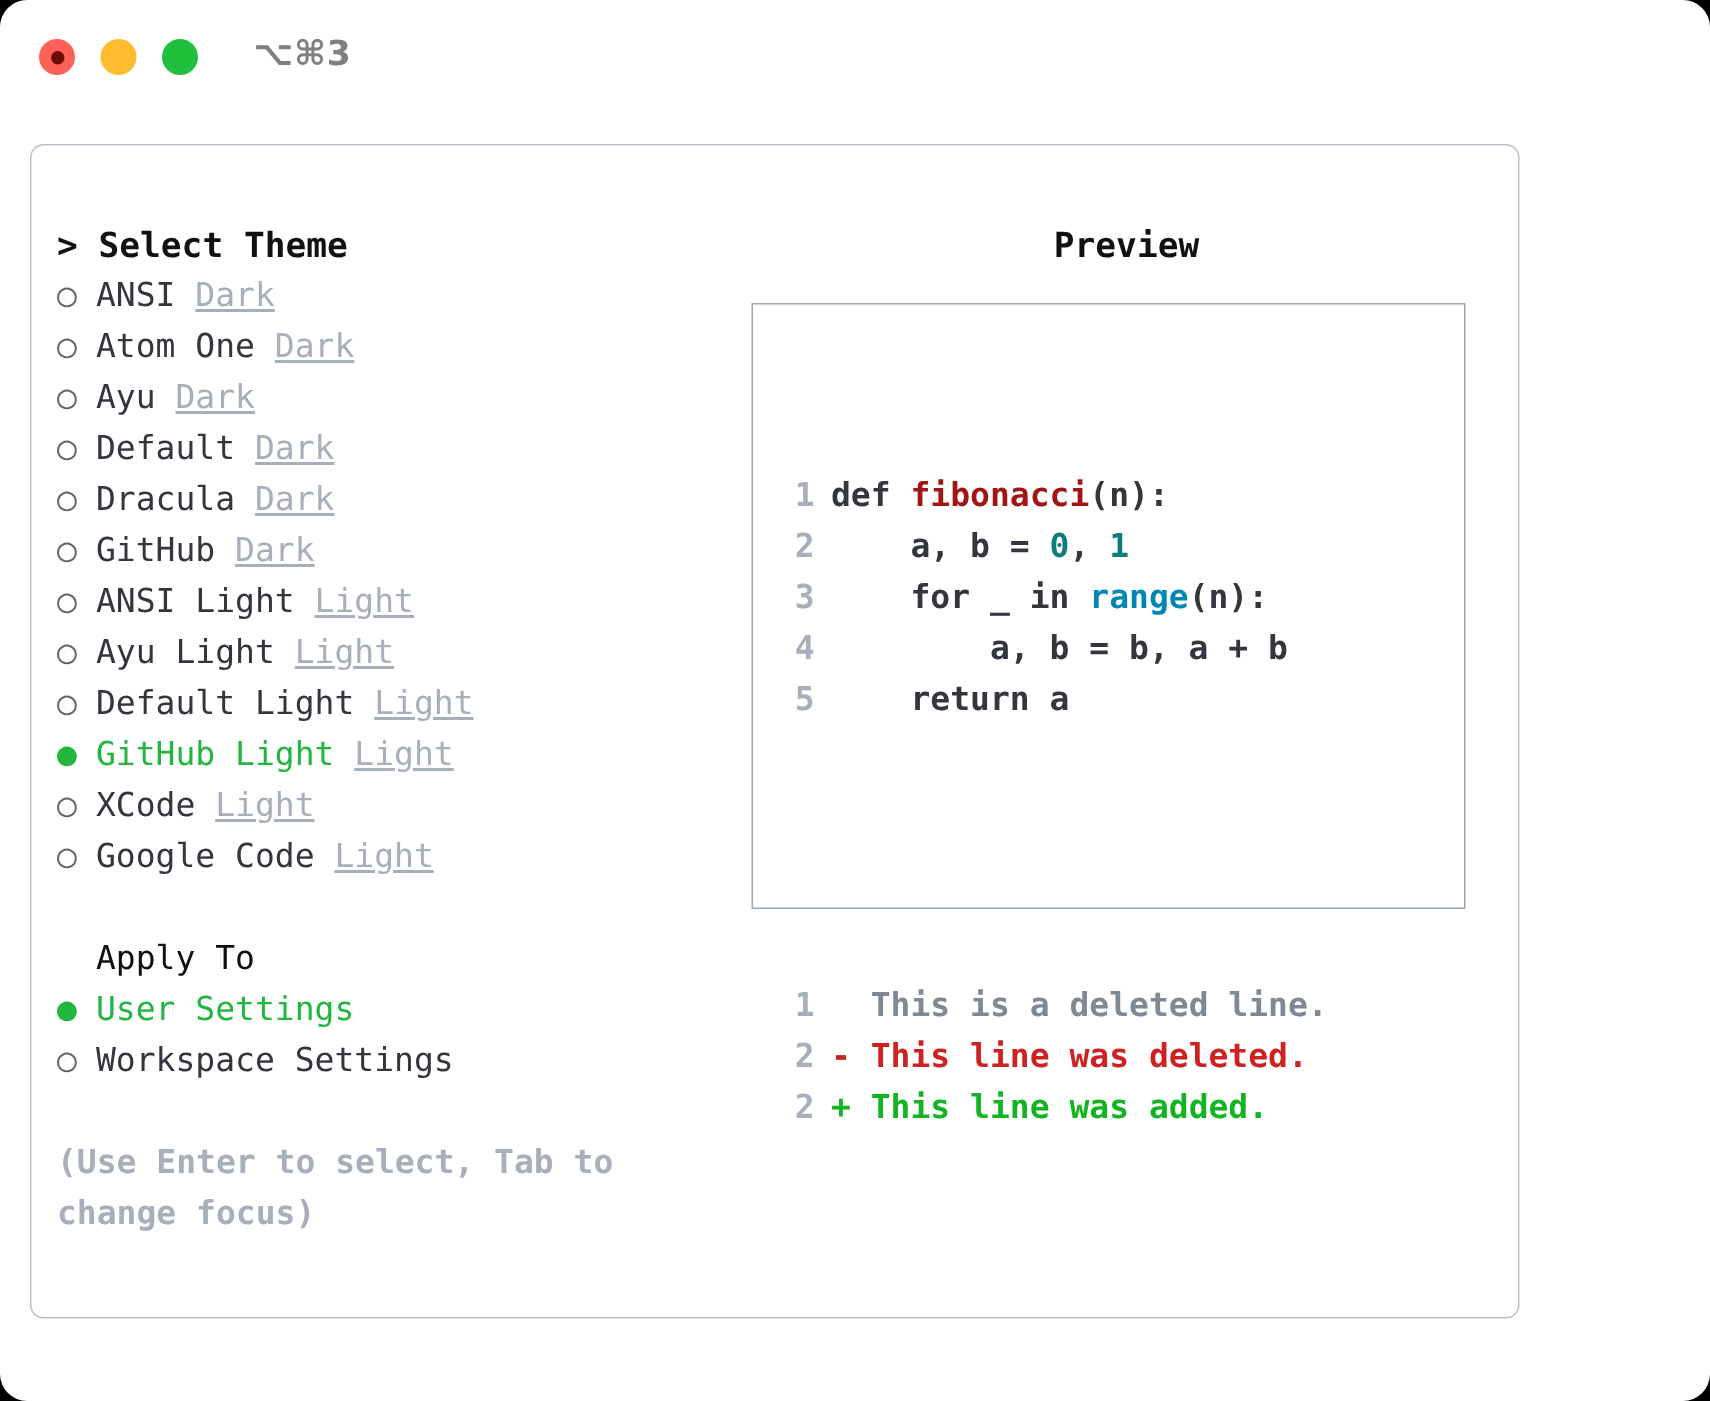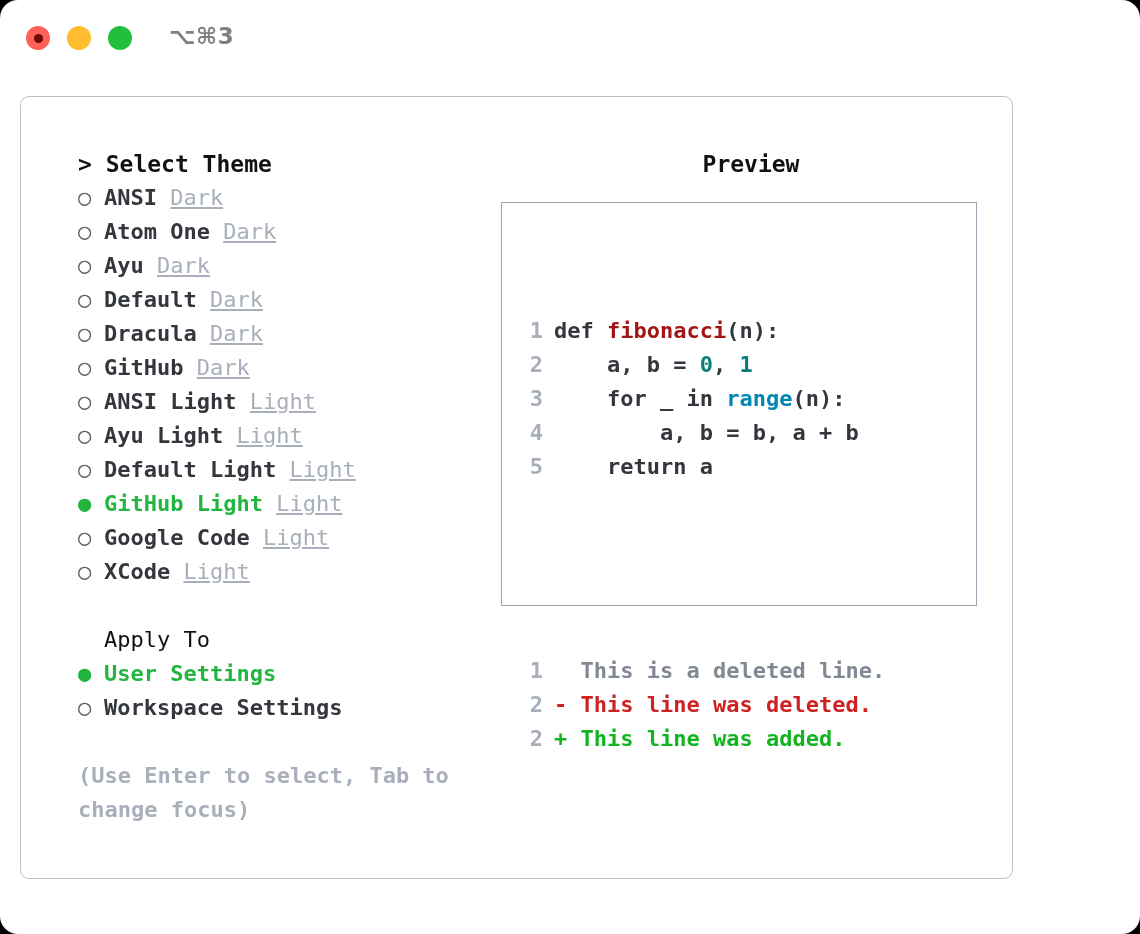--- a/index.html
+++ b/index.html
@@ -89,21 +89,20 @@
     width: 100%;
     height: 100%;
   }
 
   
   .col-left {
     position: absolute;
     left: 17px;
     top: 50px;
     width: 440px;
-    margin-left: 40px;
   }
   .list-header {
     font-size: 23px;
     font-weight: 700;
     color: #111111;
     line-height: 34px;
     white-space: pre;
   }
   .opt {
     font-size: 22px;
@@ -111,21 +110,21 @@
     color: #33373d;
     white-space: pre;
     display: block;
   }
   .opt .marker {
     display: inline-block;
     width: 26px;
     color: #5f656e;
   }
   .opt .marker.sel { color: #22b540; }
-  .opt .name { color: #33373d; font-weight: bold; }
+  .opt .name { color: #33373d; }
   .opt.selected .name { color: #22b540; }
   .opt .variant { color: #a8afba; text-decoration: underline; }
 
   .section-header {
     font-size: 22px;
     line-height: 34px;
     color: #111111;
     white-space: pre;
     padding-left: 26px;
   }
@@ -216,22 +215,22 @@
             <div class="opt"><span class="marker">○</span><span class="name">ANSI</span><span> </span><span class="variant">Dark</span></div>
             <div class="opt"><span class="marker">○</span><span class="name">Atom One</span><span> </span><span class="variant">Dark</span></div>
             <div class="opt"><span class="marker">○</span><span class="name">Ayu</span><span> </span><span class="variant">Dark</span></div>
             <div class="opt"><span class="marker">○</span><span class="name">Default</span><span> </span><span class="variant">Dark</span></div>
             <div class="opt"><span class="marker">○</span><span class="name">Dracula</span><span> </span><span class="variant">Dark</span></div>
             <div class="opt"><span class="marker">○</span><span class="name">GitHub</span><span> </span><span class="variant">Dark</span></div>
             <div class="opt"><span class="marker">○</span><span class="name">ANSI Light</span><span> </span><span class="variant">Light</span></div>
             <div class="opt"><span class="marker">○</span><span class="name">Ayu Light</span><span> </span><span class="variant">Light</span></div>
             <div class="opt"><span class="marker">○</span><span class="name">Default Light</span><span> </span><span class="variant">Light</span></div>
             <div class="opt selected"><span class="marker sel">●</span><span class="name">GitHub Light</span><span> </span><span class="variant">Light</span></div>
+            <div class="opt"><span class="marker">○</span><span class="name">XCode</span><span> </span><span class="variant">Light</span></div>
             <div class="opt"><span class="marker">○</span><span class="name">Google Code</span><span> </span><span class="variant">Light</span></div>
-            <div class="opt"><span class="marker">○</span><span class="name">XCode</span><span> </span><span class="variant">Light</span></div>
           </div>
         <div class="spacer-line"></div>
         <div class="section-header">Apply To</div>
         <div id="apply-items">
             <div class="opt selected"><span class="marker sel">●</span><span class="name">User Settings</span></div>
             <div class="opt"><span class="marker">○</span><span class="name">Workspace Settings</span></div>
           </div>
         <div class="spacer-line"></div>
         <div class="hint">(Use Enter to select, Tab to change focus)</div>
       </div>

